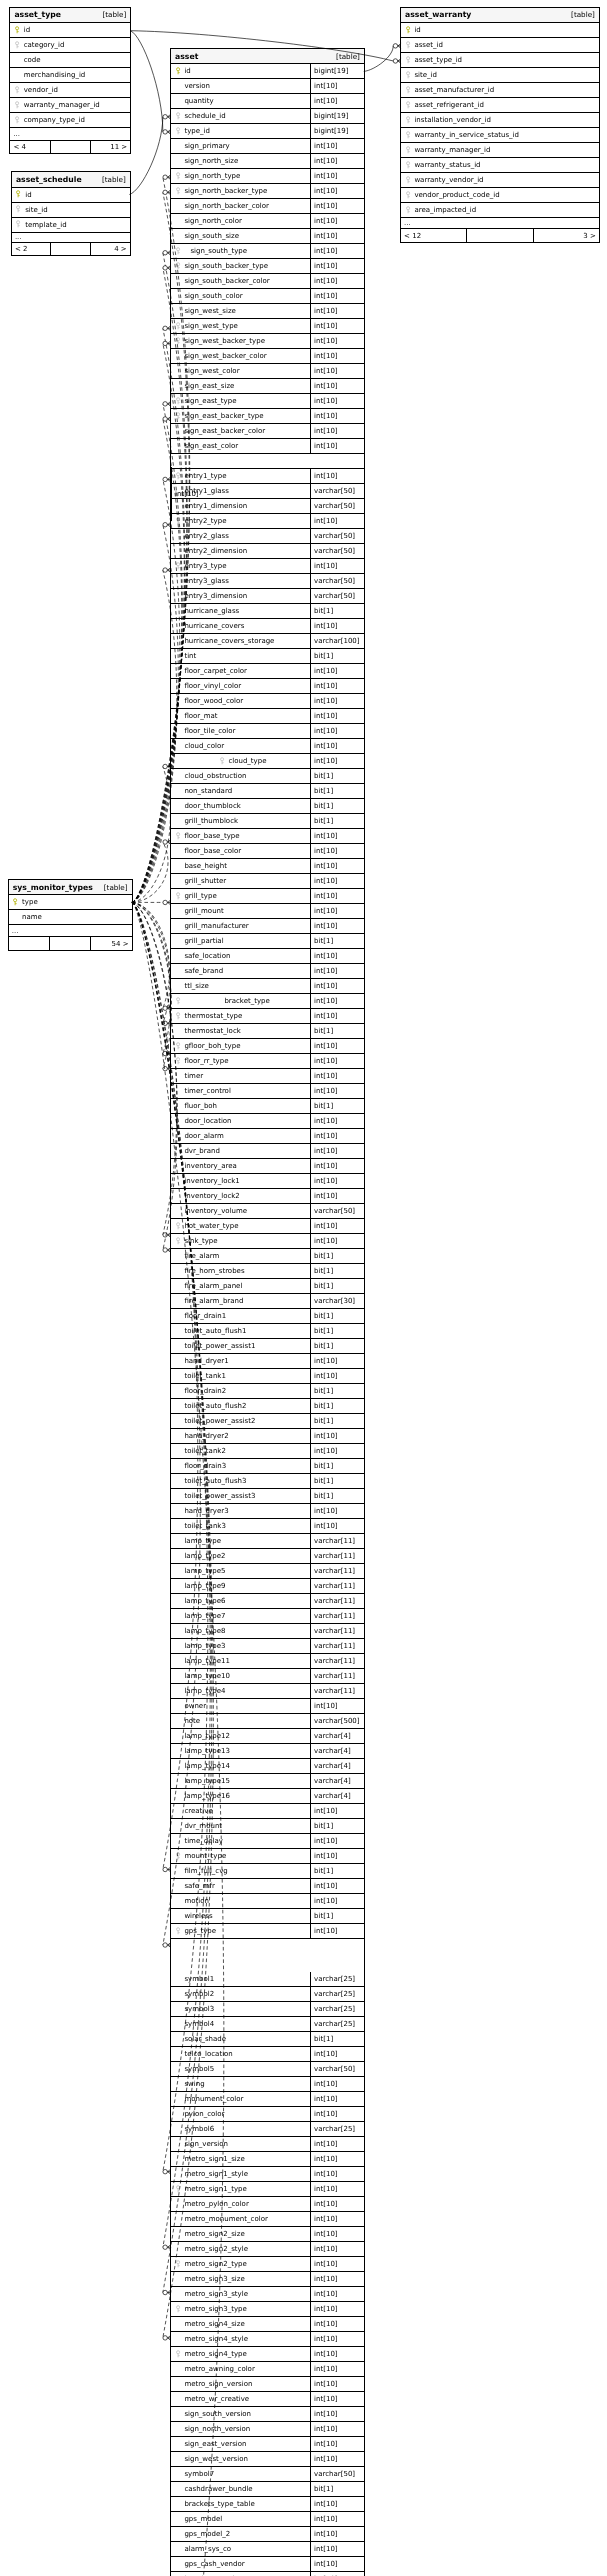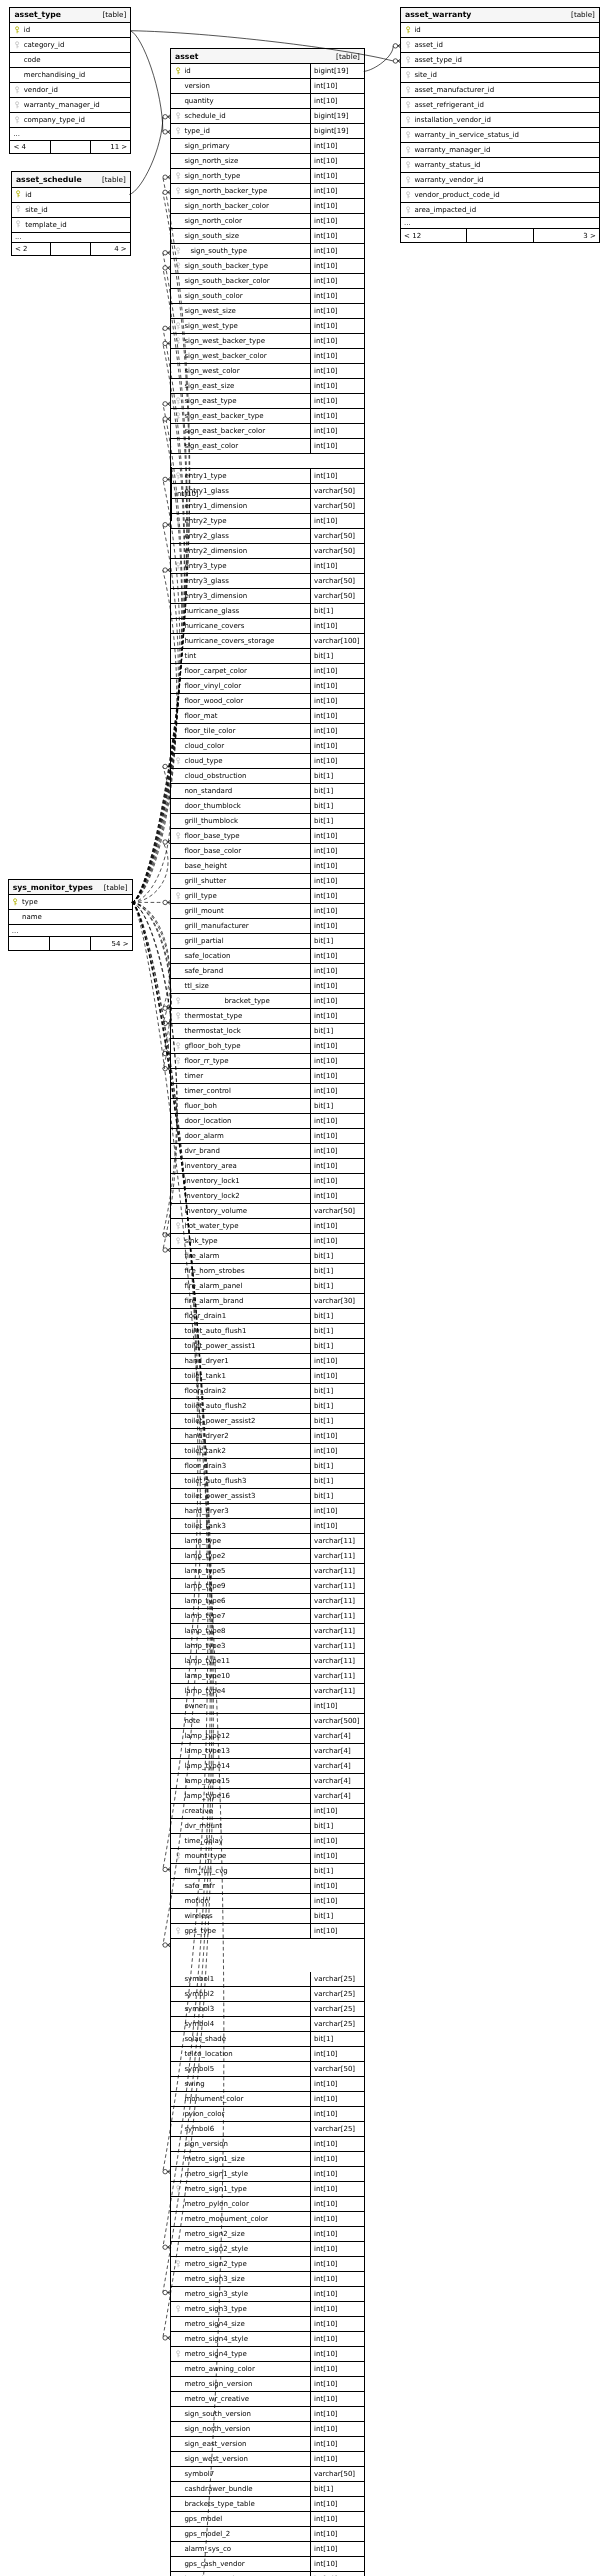--- a/index.html
+++ b/index.html
@@ -480,21 +480,21 @@
       <div class="trow" style="height: 15px;">
         <span class="keycell"></span>
         <span class="cname">floor_tile_color</span>
         <span class="ctype">int[10]</span>
       </div>
       <div class="trow" style="height: 15px;">
         <span class="keycell"></span>
         <span class="cname">cloud_color</span>
         <span class="ctype">int[10]</span>
       </div>
-      <div class="trow" style="height: 15px;">
+      <div class="trow" style="height: 15px; padding-left: 44px;">
         <span class="keycell">
           <svg width="6.2" height="8.2" viewBox="0 0 12 16">
             <circle cx="6" cy="4.4" r="3" fill="none" stroke="#c6c6c6" stroke-width="1.8"></circle>
             <line x1="6" y1="7.4" x2="6" y2="14.2" stroke="#c6c6c6" stroke-width="1.8"></line>
             <line x1="6" y1="11" x2="9" y2="11" stroke="#c6c6c6" stroke-width="1.8"></line>
           </svg>
         </span>
         <span class="cname">cloud_type</span>
         <span class="ctype">int[10]</span>
       </div>

